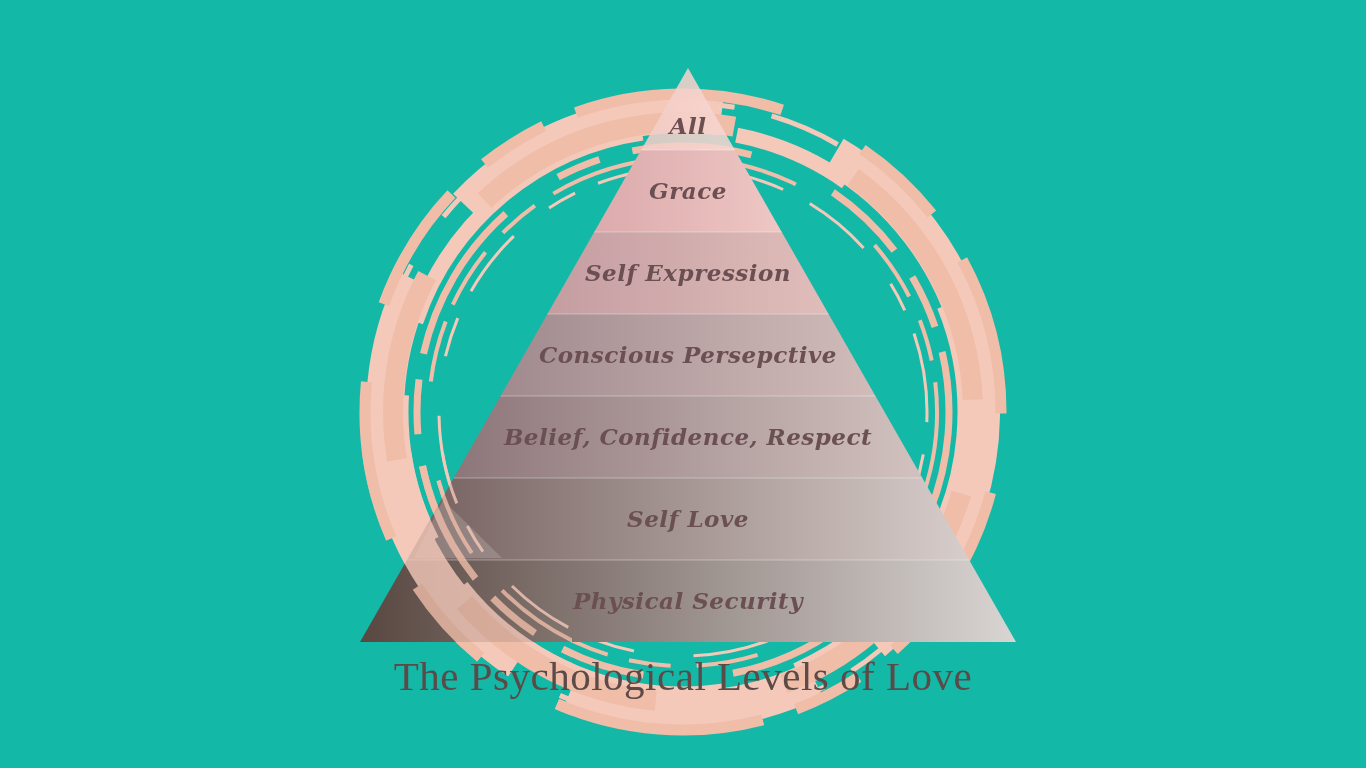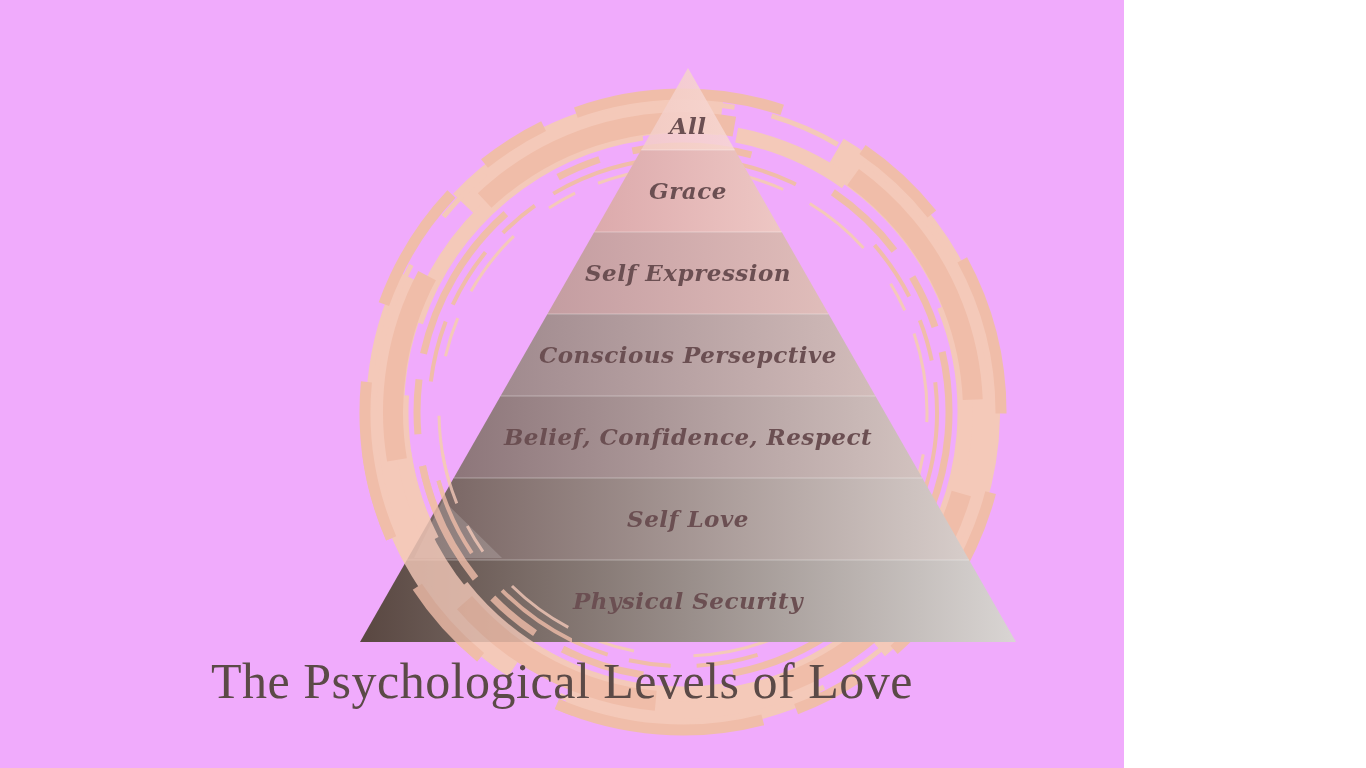--- a/index.html
+++ b/index.html
@@ -1,35 +1,35 @@
 <!DOCTYPE html>
 <html><head>
 <meta charset="utf-8">
 <style>
   html,body{margin:0;padding:0;}
   body{width:1366px;height:768px;overflow:hidden;font-family:"Liberation Serif",serif;}
-  .canvas{position:relative;width:1124px;height:768px;background:#f0abfc;overflow:hidden;}
+  .canvas{position:relative;width:1366px;height:768px;background:#14b8a6;overflow:hidden;}
   svg{position:absolute;left:0;top:0;}
   .ring{fill:none;stroke-linecap:butt;}
   .band-label{
     font-family:"DejaVu Serif","Liberation Serif",serif;
     font-style:italic;
     font-weight:bold;
     font-size:23px;
     text-anchor:middle;
     letter-spacing:0.5px;
   }
   .diagram-title{
     position:absolute;
     left:0; top:652px;
     width:100%;
     text-align:center;
     font-family:"Liberation Serif",serif;
     font-weight:400;
-    font-size:50px;
+    font-size:41px;
     letter-spacing:0.5px;
   }
 </style>
 </head>
 <body style="background: rgb(255, 255, 255);">
 
 <div class="canvas">
 
   <svg width="1366" height="768" viewBox="0 0 1366 768">
     <defs id="pyr-defs">

